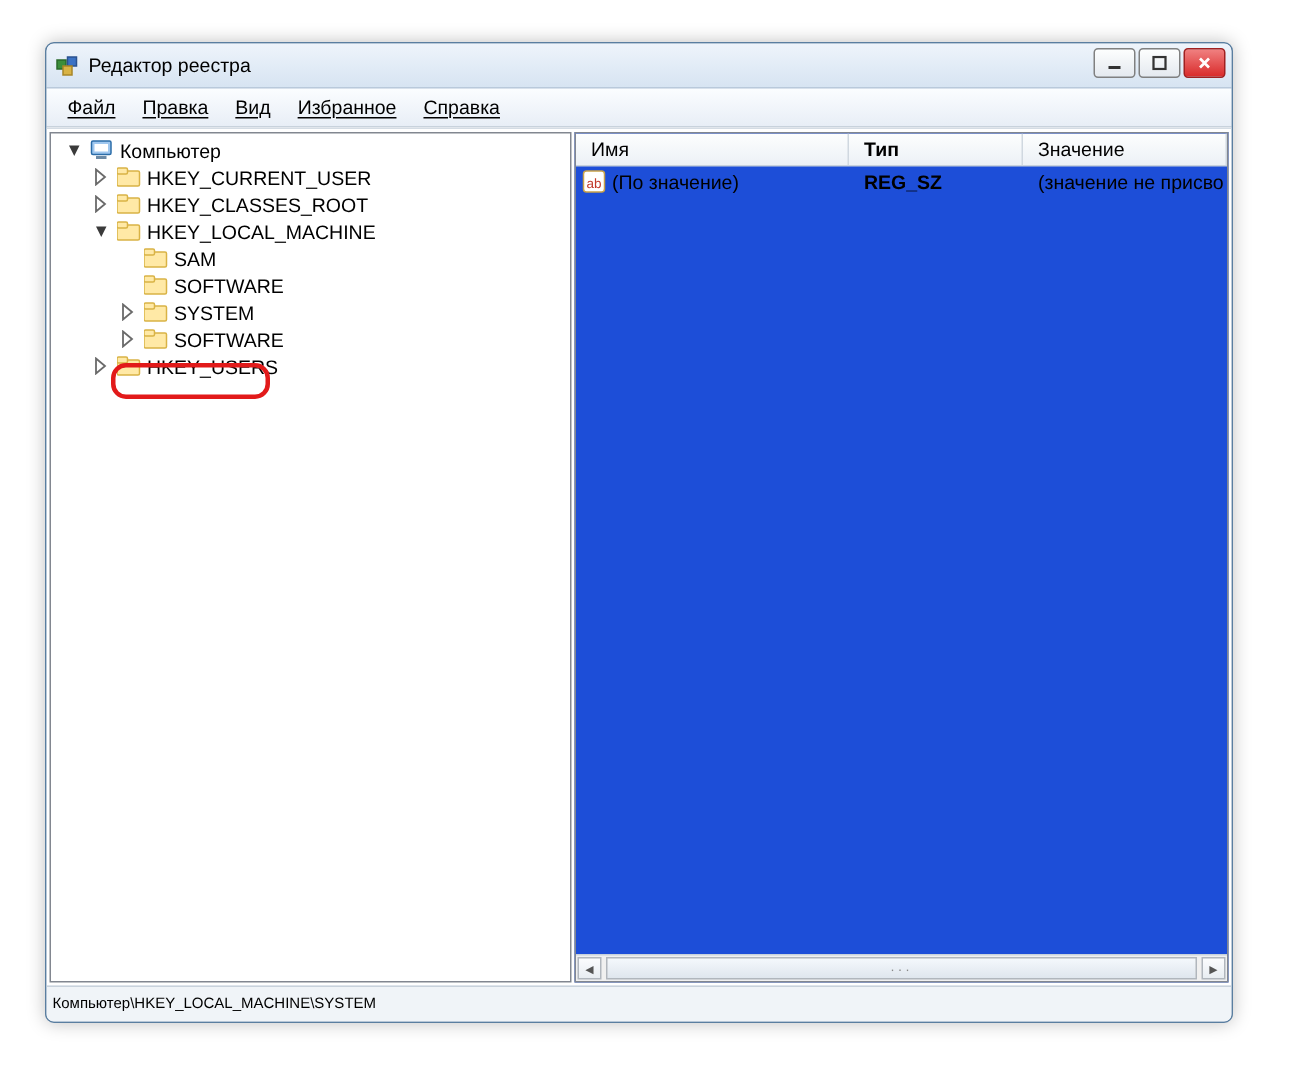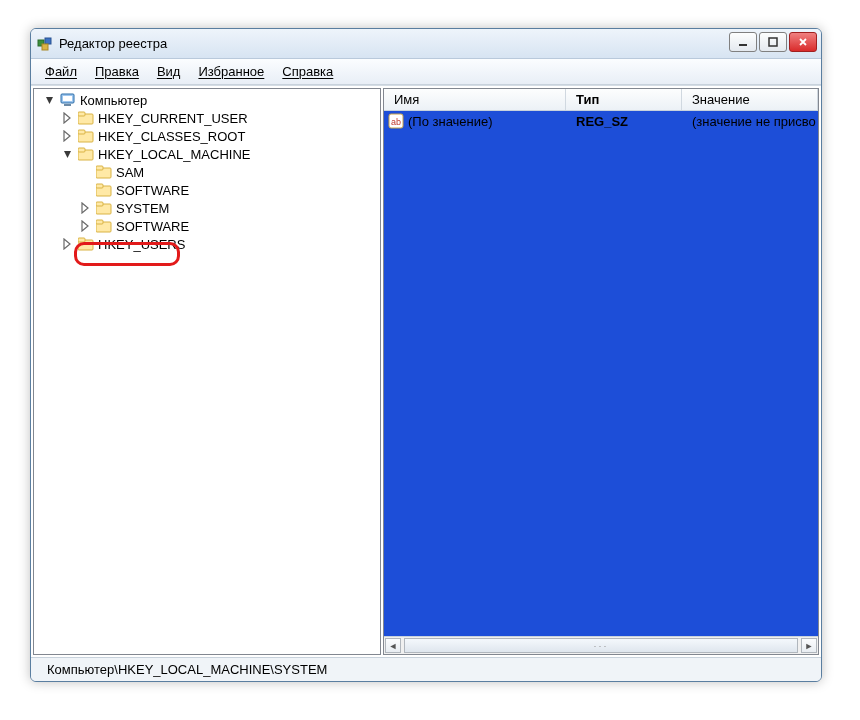--- a/index.html
+++ b/index.html
@@ -165,22 +165,22 @@
   .hscroll .thumb {
     position: absolute; top:1px; left:20px; right:20px; height:15px;
     border:1px solid #b0b6bd; background:linear-gradient(#f4f8fc,#dfe6ee);
     display:flex; align-items:center; justify-content:center; color:#888; letter-spacing:2px; font-size:9px;
   }
   .statusbar {
     height: 24px;
     border-top: 1px solid #c8d2dc;
     background: #f0f4f8;
     display: flex; align-items: center;
-    padding-left: 16px;
-    font-size: 13px;
+    padding-left: 4px;
+    font-size: 10px;
   }
   .col-name  { width: 182px; }
   .col-type  { width: 116px; font-weight: bold; }
   .col-value { flex: 1; }
   .tree-container { position: relative; }
 </style>
 </head>
 <body>
 
 <svg width="0" height="0" style="position:absolute">

